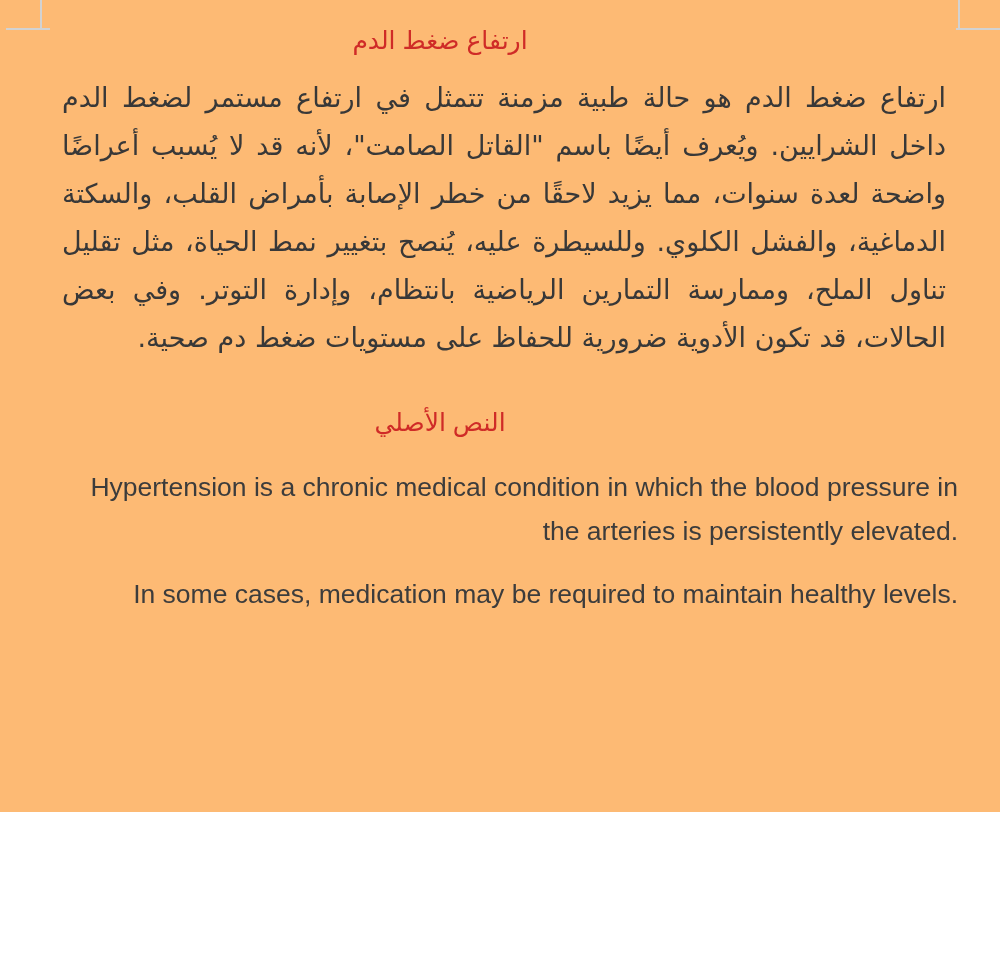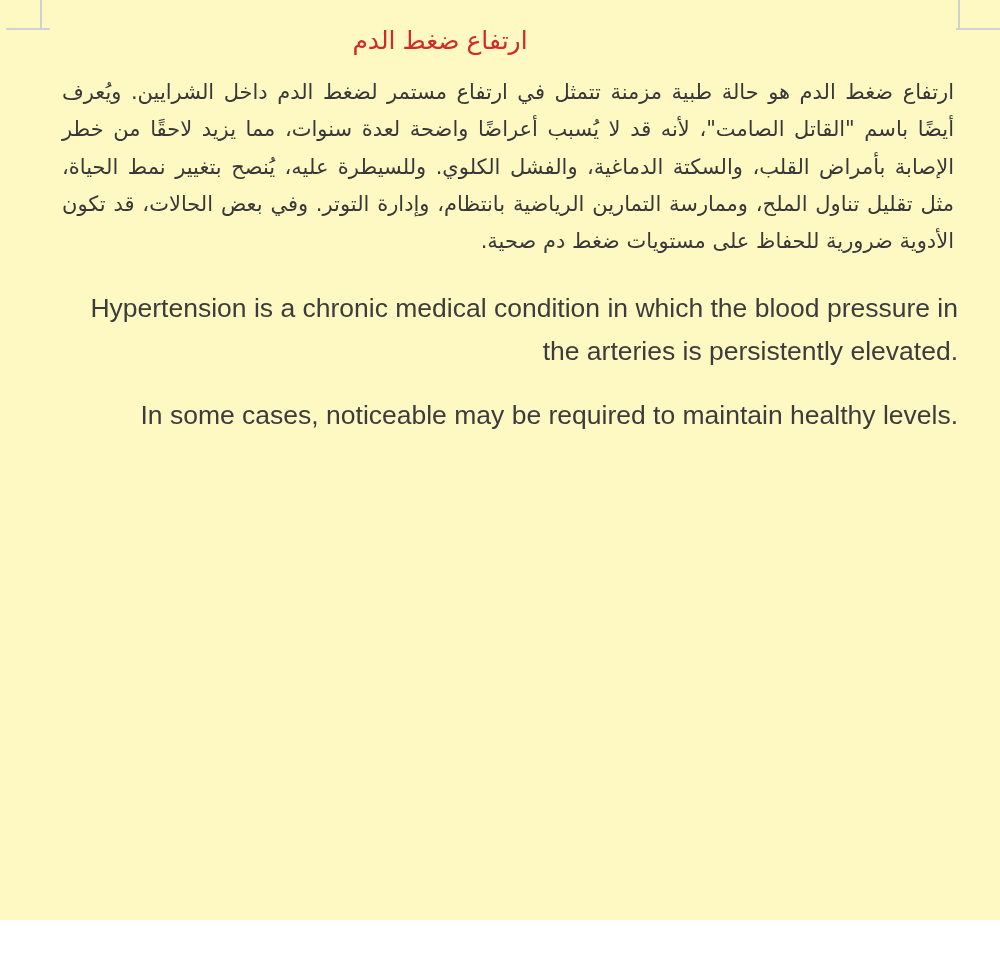--- a/index.html
+++ b/index.html
@@ -8,22 +8,22 @@
     padding: 0;
     background: #ffffff;
   }
   body {
     font-family: "Liberation Sans", "DejaVu Sans", sans-serif;
   }
 
   .page {
     position: relative;
     width: 1000px;
-    height: 920px;
-    background: #fef9c3;
+    height: 812px;
+    background: #fdba74;
     overflow: hidden;
     box-sizing: border-box;
   }
 
   
   .crop-mark {
     position: absolute;
     width: 44px;
     height: 32px;
     pointer-events: none;
@@ -73,23 +73,23 @@
     text-align: center;
     padding-right: 140px;
   }
   .heading-2 {
     margin-top: 44px;
     text-align: center;
     padding-right: 140px;
   }
 
   .arabic-body {
-    margin: 16px 4px 0 0;
+    margin: 16px 12px 0 0;
     color: #383838;
-    font-size: 21px;
+    font-size: 27px;
     line-height: 1.78;
     direction: rtl;
     text-align: justify;
     text-justify: inter-word;
     unicode-bidi: isolate;
     font-family: "DejaVu Sans", "Liberation Sans", sans-serif;
   }
 
   .english-block {
     margin-top: 26px;
@@ -129,20 +129,21 @@
     <div class="v"></div>
     <div class="h"></div>
   </div>
 
   <div class="doc">
 
     <h1 class="heading heading-1">ارتفاع ضغط الدم</h1>
 
     <p class="arabic-body">ارتفاع ضغط الدم هو حالة طبية مزمنة تتمثل في ارتفاع مستمر لضغط الدم داخل الشرايين. ويُعرف أيضًا باسم "القاتل الصامت"، لأنه قد لا يُسبب أعراضًا واضحة لعدة سنوات، مما يزيد لاحقًا من خطر الإصابة بأمراض القلب، والسكتة الدماغية، والفشل الكلوي. وللسيطرة عليه، يُنصح بتغيير نمط الحياة، مثل تقليل تناول الملح، وممارسة التمارين الرياضية بانتظام، وإدارة التوتر. وفي بعض الحالات، قد تكون الأدوية ضرورية للحفاظ على مستويات ضغط دم صحية.</p>
 
+    <h2 class="heading heading-2">النص الأصلي</h2>
 
     <div class="english-block">
       <p class="english-para"><span class="ltr-run">Hypertension is a chronic medical condition in which the blood pressure in the arteries is persistently elevated.</span></p>
-      <p class="english-para"><span class="ltr-run">In some cases, noticeable may be required to maintain healthy levels.</span></p>
+      <p class="english-para"><span class="ltr-run">In some cases, medication may be required to maintain healthy levels.</span></p>
     </div>
 
   </div>
 </div>
 
 </body></html>

